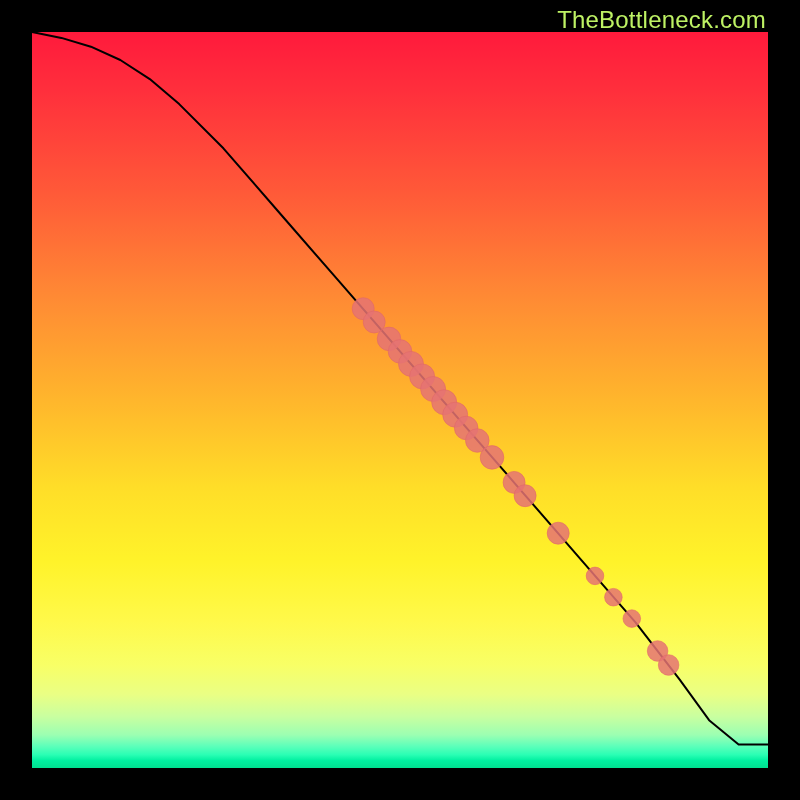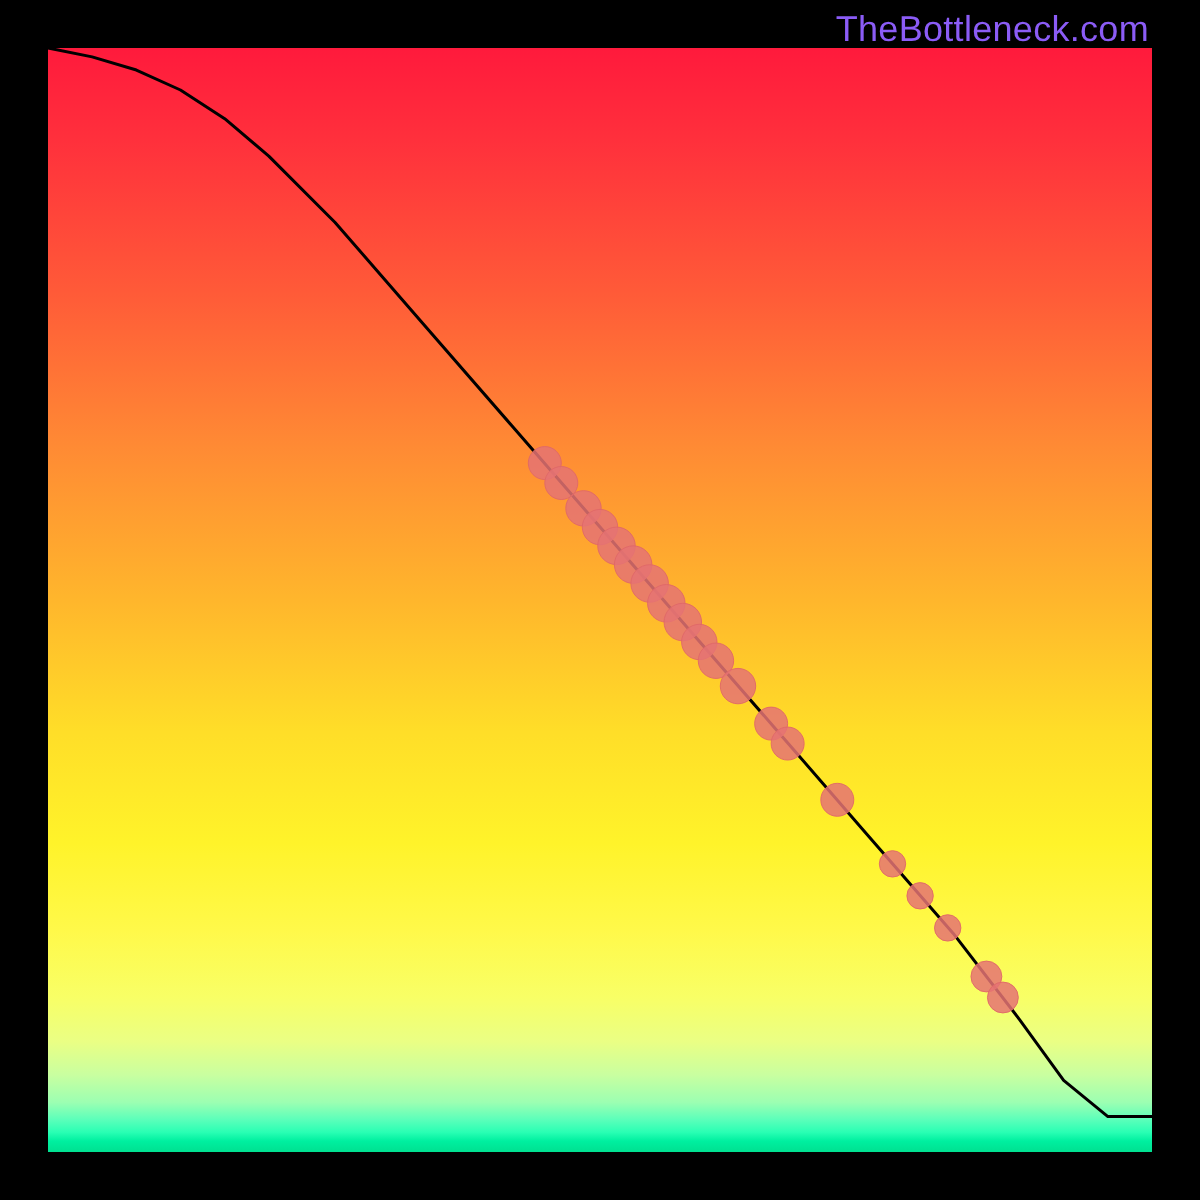--- a/index.html
+++ b/index.html
@@ -41,21 +41,21 @@
       #5effba 97%,
       #2affb4 98.2%,
       #00f0a0 99%,
       #00e090 100%
     );
   }
   .attribution {
     position: absolute;
     top: 6px;
     right: 34px;
-    color: #8b5cf6;
+    color: #bef264;
     font-size: 24px;
     letter-spacing: 0.2px;
     font-weight: 400;
   }
   svg.curve {
     position: absolute;
     left: 0;
     top: 0;
     width: 736px;
     height: 736px;

